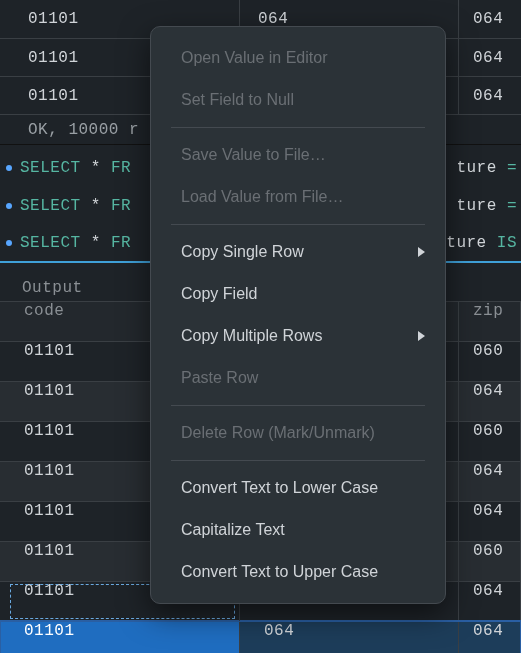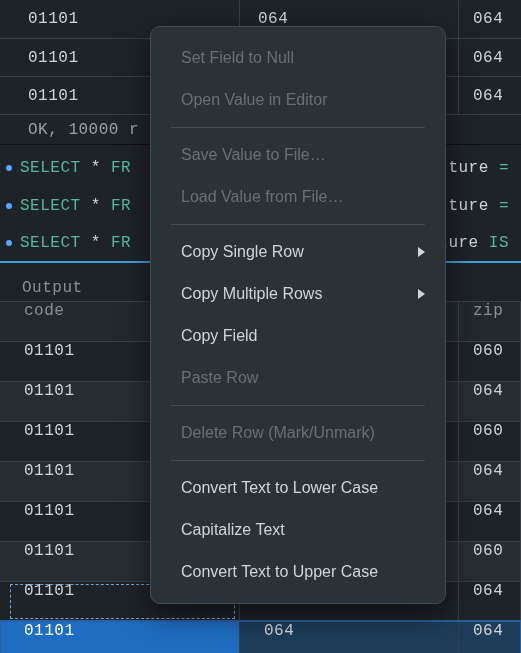--- a/index.html
+++ b/index.html
@@ -41,21 +41,21 @@
   .cell-b { flex: 1; padding-left: 18px; border-right: 1px solid var(--col-sep); height:100%; display:flex; align-items:center; }
   .cell-c { width: 62px; padding-left: 14px; height:100%; display:flex; align-items:center; }
   .status-line { height: 30px; display:flex; align-items:center; padding-left: 28px; color: var(--status); border-top: 1px solid var(--col-sep);}
   
   .sql-block { padding: 4px 0 2px 0; }
   .sql-line { display:flex; align-items:center; height: 38px; padding-left: 6px; }
   .sql-line.active { border-bottom: 2px solid #3fa0d8; padding-bottom: 0; margin-bottom:-2px;}
   .bullet { width: 6px; height: 6px; border-radius:50%; background: var(--bullet); margin-right: 8px; flex:none;}
   .sql-text { white-space: pre; }
   .kw { color: var(--sql-kw); font-weight: 500;}
-  .sql-tail { margin-left:auto; padding-right:12px; white-space: pre;}
+  .sql-tail { margin-left:auto; padding-right:4px; white-space: pre;}
   
   .output-tab-row { display:flex; height: 38px; align-items:flex-end; padding-left:12px; }
   .output-tab { padding: 6px 20px 4px 10px; color: var(--text-dim); }
   .hdr-btn { margin-left:auto; width:42px; height:100%; border-left:1px solid var(--col-sep); display:flex; align-items:center; justify-content:center;}
   .bottom-grid .header-row .gcell { color: var(--text-dim); background: var(--panel);}
   .bottom-grid .grow  { display:flex; height: 40px; }
   .gcell { display:flex; padding-left: 24px; border-right:1px solid var(--col-sep); border-top:1px solid var(--col-sep);}
   .gcell.c1 { width: 240px; }
   .gcell.c2 { flex:1; }
   .gcell.c3 { width: 62px; padding-left: 14px;}
@@ -195,29 +195,29 @@
       </div>
       <div class="grow sel-solid">
         <div class="gcell c1">01101</div>
         <div class="gcell c2">064</div>
         <div class="gcell c3">064</div>
       </div>
     </div>
 </div>
 
 <div class="menu" id="context-menu">
+    <div class="menu-item disabled">Open Value in Editor</div>
     <div class="menu-item disabled">Set Field to Null</div>
-    <div class="menu-item disabled">Open Value in Editor</div>
     <div class="menu-sep"></div>
     <div class="menu-item disabled">Save Value to File…</div>
     <div class="menu-item disabled">Load Value from File…</div>
     <div class="menu-sep"></div>
     <div class="menu-item">Copy Single Row<span class="submenu-arrow"></span></div>
+    <div class="menu-item">Copy Field</div>
     <div class="menu-item">Copy Multiple Rows<span class="submenu-arrow"></span></div>
-    <div class="menu-item">Copy Field</div>
     <div class="menu-item disabled">Paste Row</div>
     <div class="menu-sep"></div>
     <div class="menu-item disabled">Delete Row (Mark/Unmark)</div>
     <div class="menu-sep"></div>
     <div class="menu-item">Convert Text to Lower Case</div>
     <div class="menu-item">Capitalize Text</div>
     <div class="menu-item">Convert Text to Upper Case</div>
   </div>
 
 </body></html>

